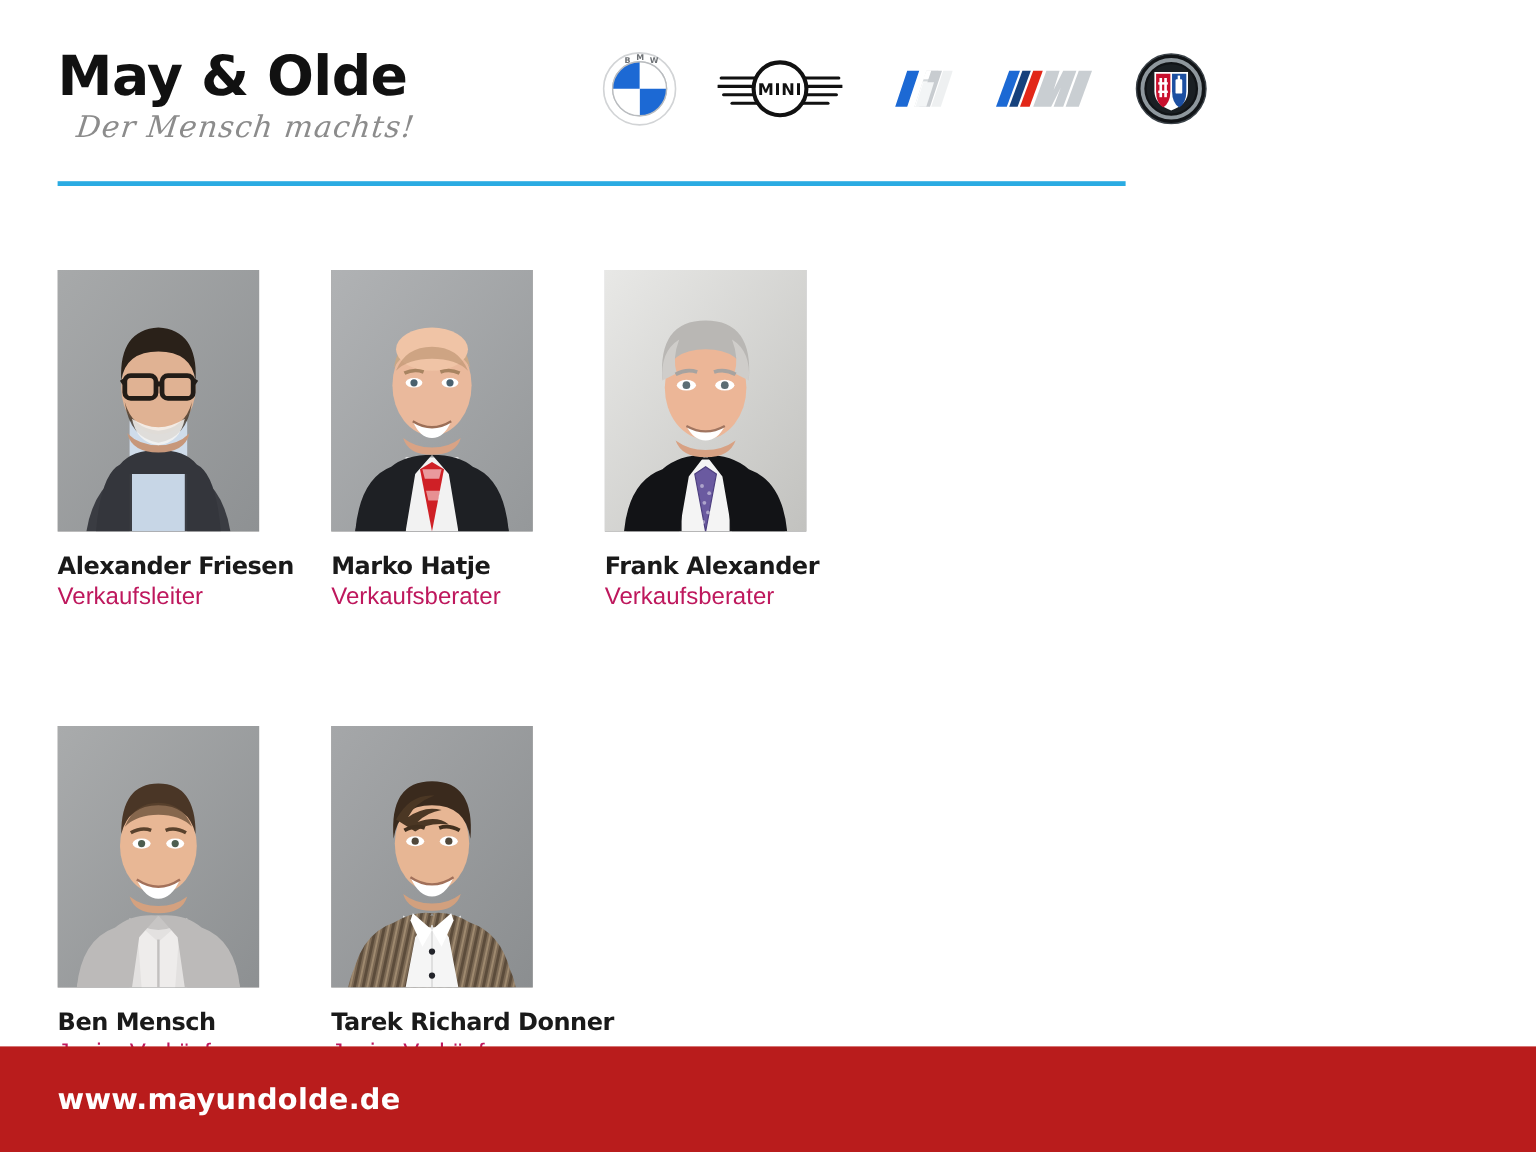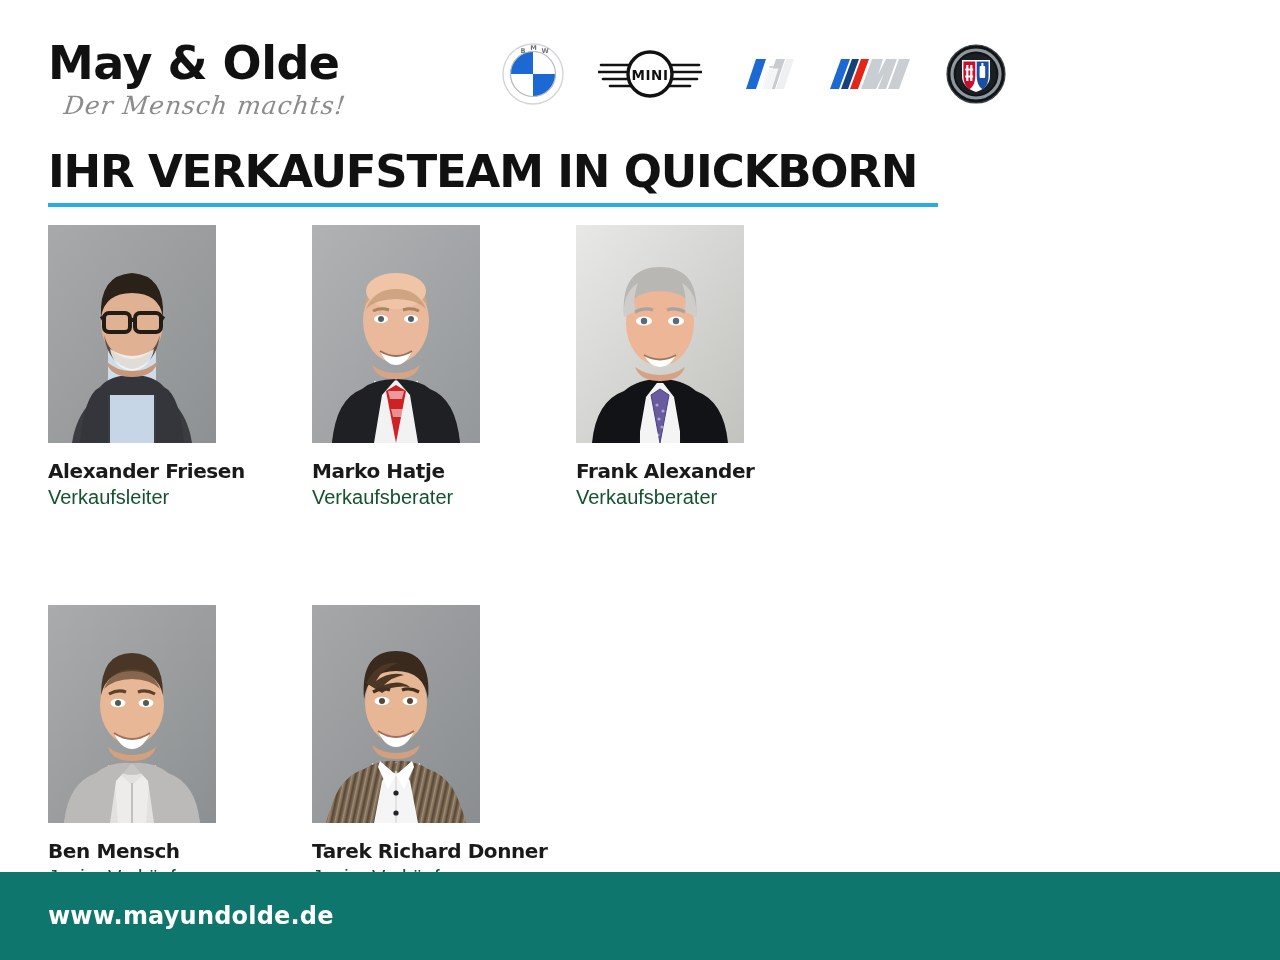--- a/index.html
+++ b/index.html
@@ -64,21 +64,21 @@
     line-height: 52px;
   }
   .title-rule {
     margin-top: 5px;
     width: 890px; height: 4px;
     background: #2aabe2;
   }
 
   
   .team { position: absolute; left: 48px; top: 225px; width: 1190px; }
-  .team-row { display: flex; gap: 96px; }
+  .team-row { display: flex; gap: 60px; }
   .team-row.row-2 { margin-top: 96px; }
 
   .member { width: 168px; }
   .photo {
     width: 168px; height: 218px;
     background: #9b9b9b;
     position: relative;
     overflow: hidden;
   }
   .photo svg { display: block; width: 168px; height: 218px; }
@@ -90,30 +90,30 @@
     letter-spacing: -0.4px;
     color: #1a1a1a;
     white-space: nowrap;
     line-height: 24px;
   }
   .member-role {
     margin-top: 2px;
     font-family: "Liberation Sans", sans-serif;
     font-weight: normal;
     font-size: 20px;
-    color: #14532d;
+    color: #be185d;
     white-space: nowrap;
     line-height: 24px;
   }
 
   
   .footer {
     position: absolute; left: 0; bottom: 0;
     width: 1280px; height: 88px;
-    background: #0f766e;
+    background: #b91c1c;
     display: flex; align-items: center;
   }
   .footer-url {
     margin-left: 48px;
     font-family: "DejaVu Sans", sans-serif;
     font-weight: bold;
     font-size: 24px;
     color: #ffffff;
     letter-spacing: 0.2px;
   }
@@ -205,21 +205,20 @@
             <rect x="33.6" y="22" width="5.6" height="12" rx="1"></rect>
             <rect x="35.4" y="19" width="2" height="4"></rect>
           </g>
         </svg>
       </span>
 
     </div>
   </div>
 
   <div class="title-wrap">
-    <div class="page-title">IHR VERKAUFSTEAM IN QUICKBORN</div>
     <div class="title-rule"></div>
   </div>
 
   <div class="team">
 
     <div class="team-row row-1">
 
       <div class="member">
         <div class="photo">
           <svg viewBox="0 0 168 218" xmlns="http://www.w3.org/2000/svg">

